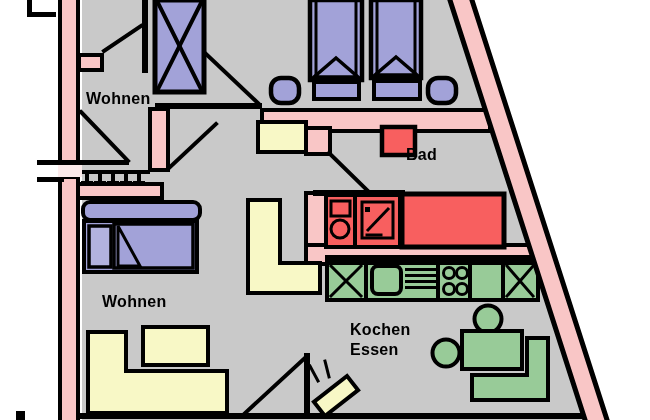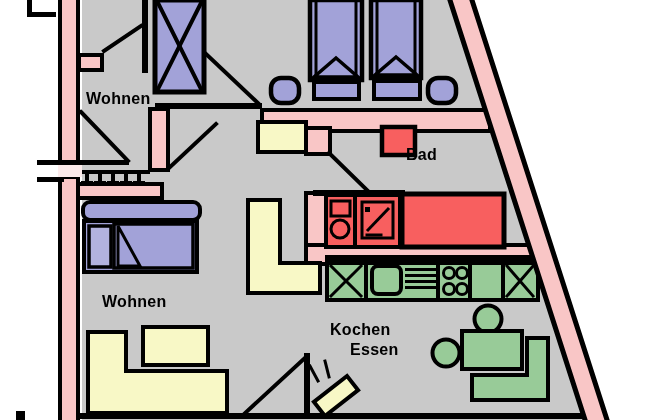--- a/index.html
+++ b/index.html
@@ -157,15 +157,15 @@
     <rect class="blk" x="37" y="160" width="92" height="5"></rect>
     <rect class="blk" x="37" y="177" width="27" height="5"></rect>
 
     <rect class="blk" x="27" y="0" width="5" height="17"></rect>
     <rect class="blk" x="27" y="12" width="29" height="5"></rect>
   </svg>
 
   <div class="room-label" style="left:86px;top:89px;">Wohnen</div>
   <div class="room-label" style="left:102px;top:292px;">Wohnen</div>
   <div class="room-label" style="left:406px;top:145px;">Bad</div>
-  <div class="room-label" style="left:330px;top:320px;">Kochen</div>
+  <div class="room-label" style="left:350px;top:320px;">Kochen</div>
   <div class="room-label" style="left:350px;top:340px;">Essen</div>
 </div>
 
 </body></html>

